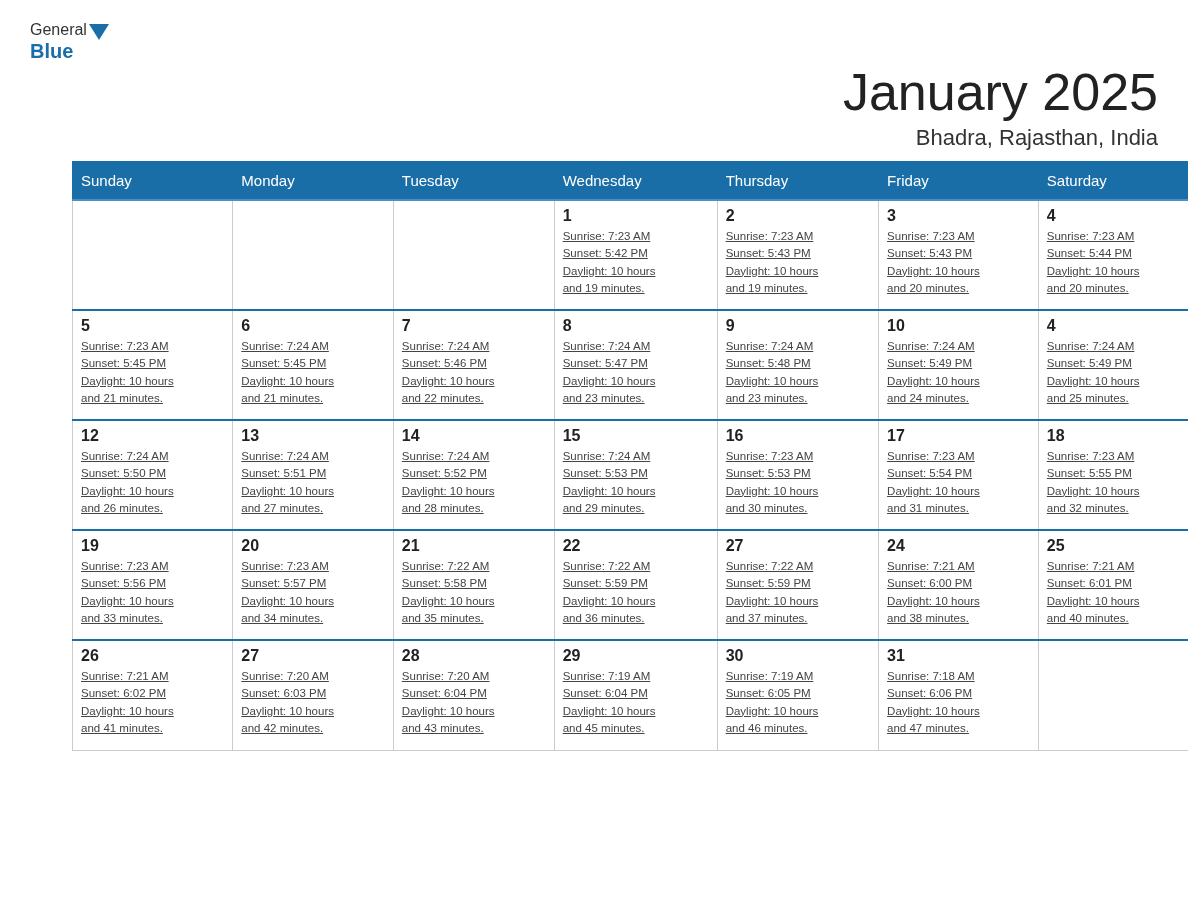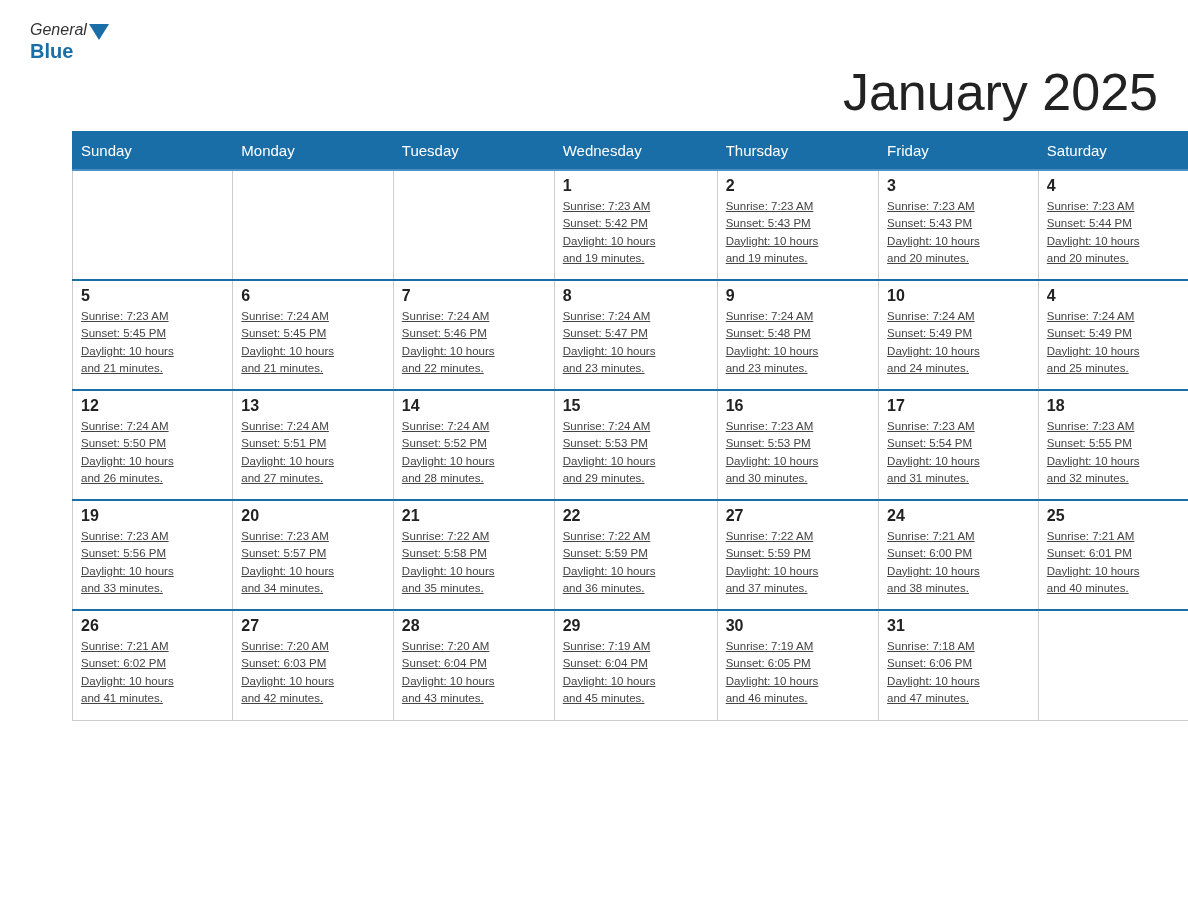--- a/index.html
+++ b/index.html
@@ -14,21 +14,21 @@
       display: flex;
       justify-content: space-between;
       align-items: flex-start;
       margin-bottom: 10px;
     }
     .logo {
       display: flex;
       flex-direction: column;
       align-items: flex-start;
     }
-    .logo-general { color: #333; font-style: italic; }
+    .logo-general { color: #333; }
     .logo-arrow {
       display: inline-block;
       width: 0;
       height: 0;
       border-left: 10px solid transparent;
       border-right: 10px solid transparent;
       border-top: 16px solid #1a6ea8;
       margin-left: 2px;
       margin-top: 4px;
     }
@@ -112,20 +112,21 @@
 <div class="header">
   <div class="logo">
     <div class="logo-line">
       <span class="logo-general">General</span>
       <span class="logo-arrow"></span>
     </div>
     <span class="logo-blue">Blue</span>
   </div>
   <div class="title-section">
     <div class="month-title">January 2025</div>
+    <div class="location">Bhadra, Rajasthan, India</div>
   </div>
 </div>
 
 <table class="calendar">
   <thead>
     <tr>
     <th>Sunday</th>
         <th>Monday</th>
         <th>Tuesday</th>
         <th>Wednesday</th>

